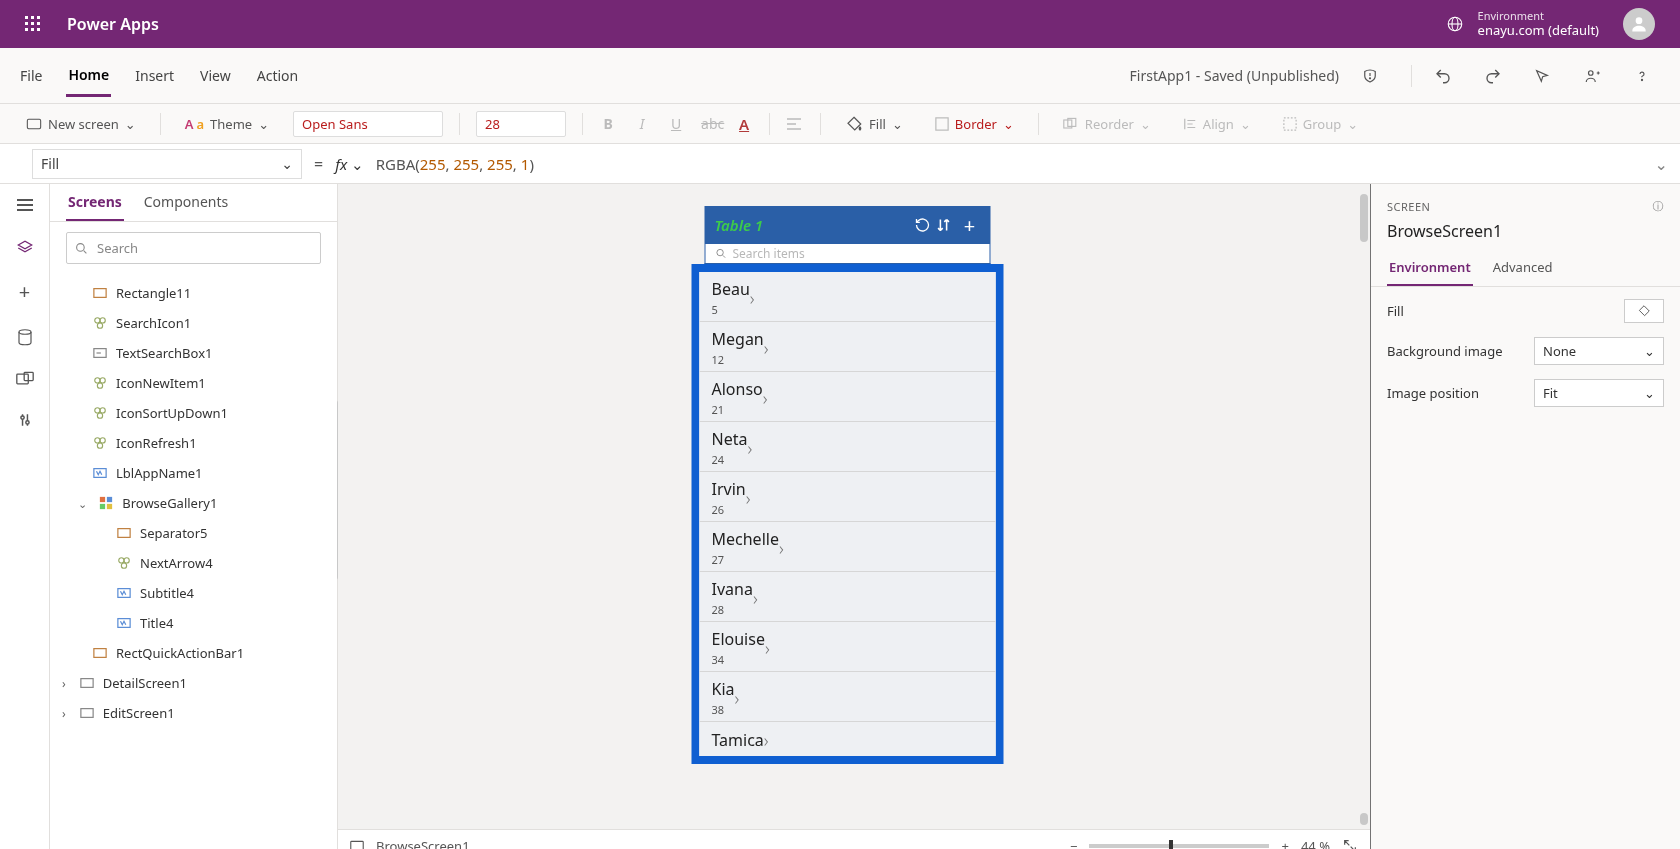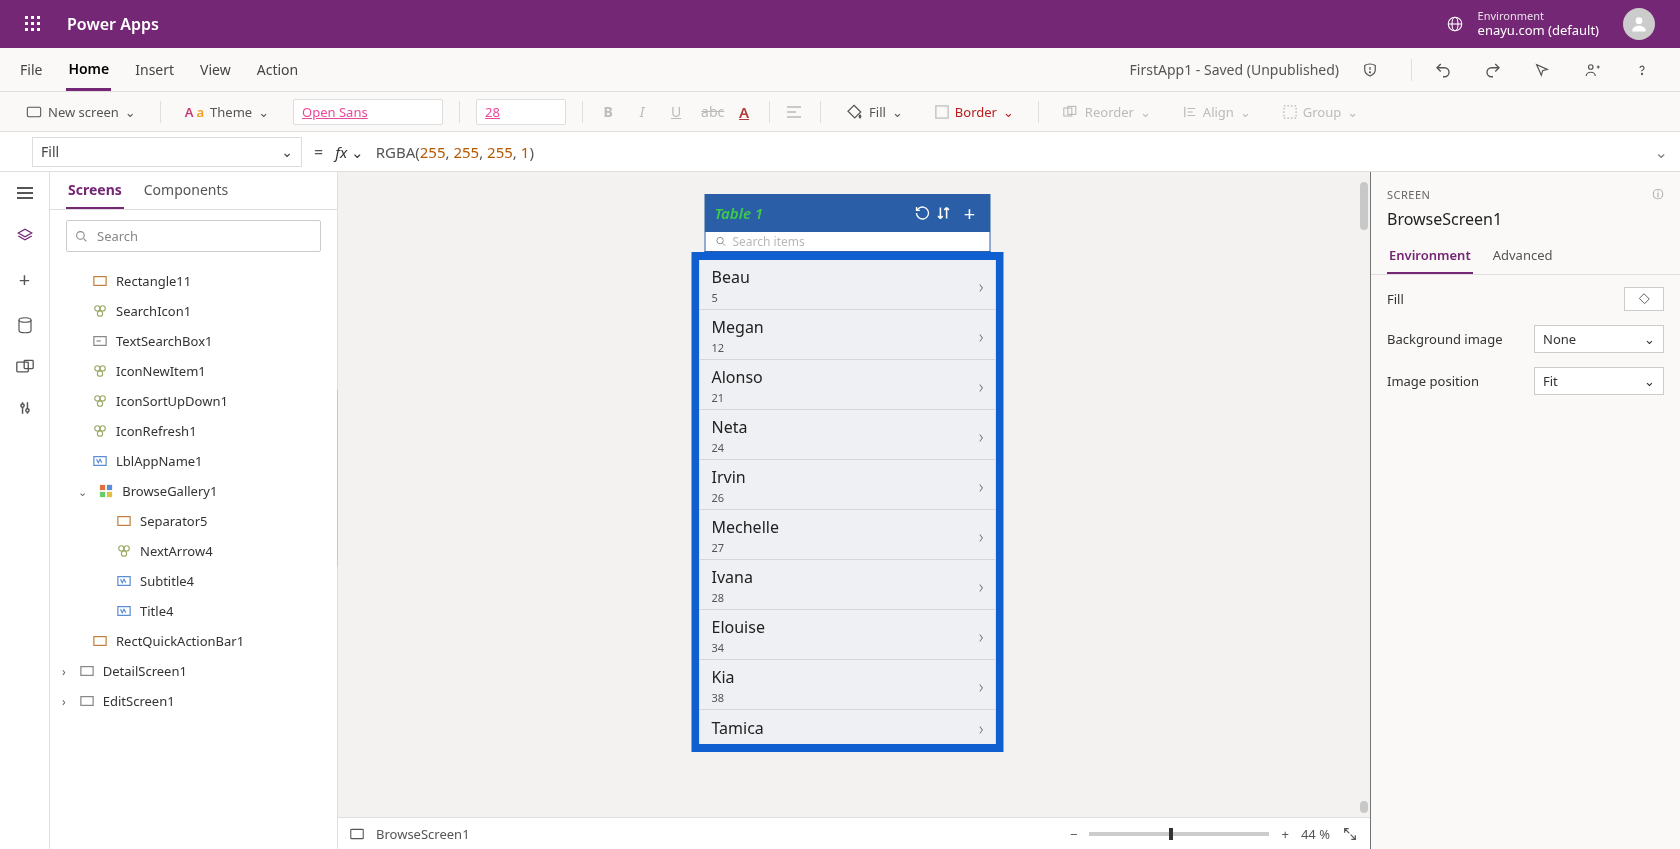--- a/index.html
+++ b/index.html
@@ -10,32 +10,32 @@
     .waffle { font-size: 16px; margin-right: 18px; width: 24px; text-align: center; }
     .app-title { font-weight: 600; font-size: 16px; }
     .topbar .spacer { flex: 1; }
     .env { display: flex; align-items: center; gap: 14px; margin-right: 24px; }
     .env-txt { display: flex; flex-direction: column; line-height: 1.15; }
     .env-lbl { font-size: 11px; opacity: .85; }
     .env-val { font-size: 13px; }
     .avatar { width: 32px; height: 32px; border-radius: 50%; background: #ccc; display: flex; align-items: center; justify-content: center; }
 
     
-    .menubar { height: 44px; display: flex; align-items: center; border-bottom: 1px solid #e1dfdd; padding: 0 18px; gap: 22px; background: #faf9f8; }
+    .menubar { height: 56px; display: flex; align-items: center; border-bottom: 1px solid #e1dfdd; padding: 0 18px; gap: 22px; background: #faf9f8; }
     .menubar .mitem { font-size: 14px; color: #444; padding: 10px 2px; }
     .menubar .mitem.active { font-weight: 600; border-bottom: 3px solid #742774; color: #000; }
     .menubar .spacer { flex: 1; }
     .doc-status { font-size: 14px; color: #555; }
     .menubar .iconbtn { width: 28px; text-align: center; color: #555; font-size: 16px; }
 
     
     .toolbar { height: 40px; background: #faf9f8; border-bottom: 1px solid #e1dfdd; display: flex; align-items: center; padding: 0 18px; gap: 16px; font-size: 13px; color: #555; }
     .tb-sep { width: 1px; height: 22px; background: #e1dfdd; }
     .tb-drop { display: flex; align-items: center; gap: 6px; padding: 4px 8px; }
-    .tb-input { background: #fff; border: 1px solid #ddd; padding: 3px 8px; min-width: 90px; border-radius: 2px; color: #ec4899; text-decoration: underline; }
+    .tb-input { background: #fff; border: 1px solid #ddd; padding: 3px 8px; min-width: 90px; border-radius: 2px; color: #b91c1c; }
     .tb-icon { width: 18px; text-align: center; color: #888; font-size: 14px; }
     .red-A { color: #b13a3a; font-weight: 600; font-size: 15px; text-decoration: underline; }
     .bucket { position: relative; display: inline-block; }
 
     
     .fbar { height: 40px; display: flex; align-items: center; border-bottom: 1px solid #e1dfdd; padding: 0 12px 0 32px; gap: 12px; background: #fff; }
     .prop-sel { border: 1px solid #ddd; height: 30px; width: 270px; padding: 2px 8px; font-size: 14px; color: #444; display: flex; align-items: center; justify-content: space-between; }
     .eq { font-size: 16px; color: #555; }
     .fx { font-style: italic; font-size: 15px; color: #333; }
     .formula { flex: 1; font-family: Consolas, monospace; font-size: 15px; }
@@ -66,21 +66,21 @@
     
     .canvas { flex: 1; background: #f3f2f1; position: relative; overflow: hidden; }
     .phone-wrap { position: absolute; left: 50%; top: 22px; transform: translateX(-50%); }
     .phone-header { width: 286px; height: 38px; background: #2a5fa7; display: flex; align-items: center; padding: 0 10px; color: #fff; }
     .phone-title { color: #3dcc4a; font-size: 15px; font-style: italic; font-weight: 600; }
     .phone-header .sp { flex: 1; }
     .ph-ico { width: 22px; text-align: center; font-size: 15px; }
     .phone-search { width: 286px; height: 20px; background: #fff; border: 1px solid #2a5fa7; display: flex; align-items: center; padding-left: 10px; font-size: 12px; color: #888; gap: 6px; border-top: none; }
     .selected-frame { width: 312px; border: 8px solid #0f5fd1; background: #fff; margin-left: -13px; }
     .gallery { background: #f3f4f6; border: 1px solid #0f5fd1; border-width: 0; }
-    .row { display: flex; align-items: center; justify-content: space-between; padding: 6px 12px 4px; border-bottom: 1px solid #d6d6d6; background: #eef0f3; }
+    .row { display: flex; align-items: center; justify-content: flex-start; padding: 6px 12px 4px; border-bottom: 1px solid #d6d6d6; background: #eef0f3; }
     .row .rt .name { font-size: 16px; color: #222; }
     .row .rt .sub { font-size: 11px; color: #555; margin-top: 2px; }
     .row .arrow { color: #777; font-size: 18px; font-weight: 300; }
     .row.last { border-bottom: none; }
     .canvas .vsb { position: absolute; right: 2px; top: 10px; width: 8px; height: 48px; background: #c8c8c8; border-radius: 4px; }
     .canvas .vsb2 { position: absolute; right: 2px; bottom: 36px; width: 8px; height: 12px; background: #c8c8c8; border-radius: 4px; }
 
     
     .props { width: 310px; border-left: 1px solid #737373; background: #faf9f8; display: flex; flex-direction: column; }
     .props-head { padding: 14px 16px 6px; font-size: 11px; color: #666; letter-spacing: .5px; display: flex; justify-content: space-between; align-items: center; }

